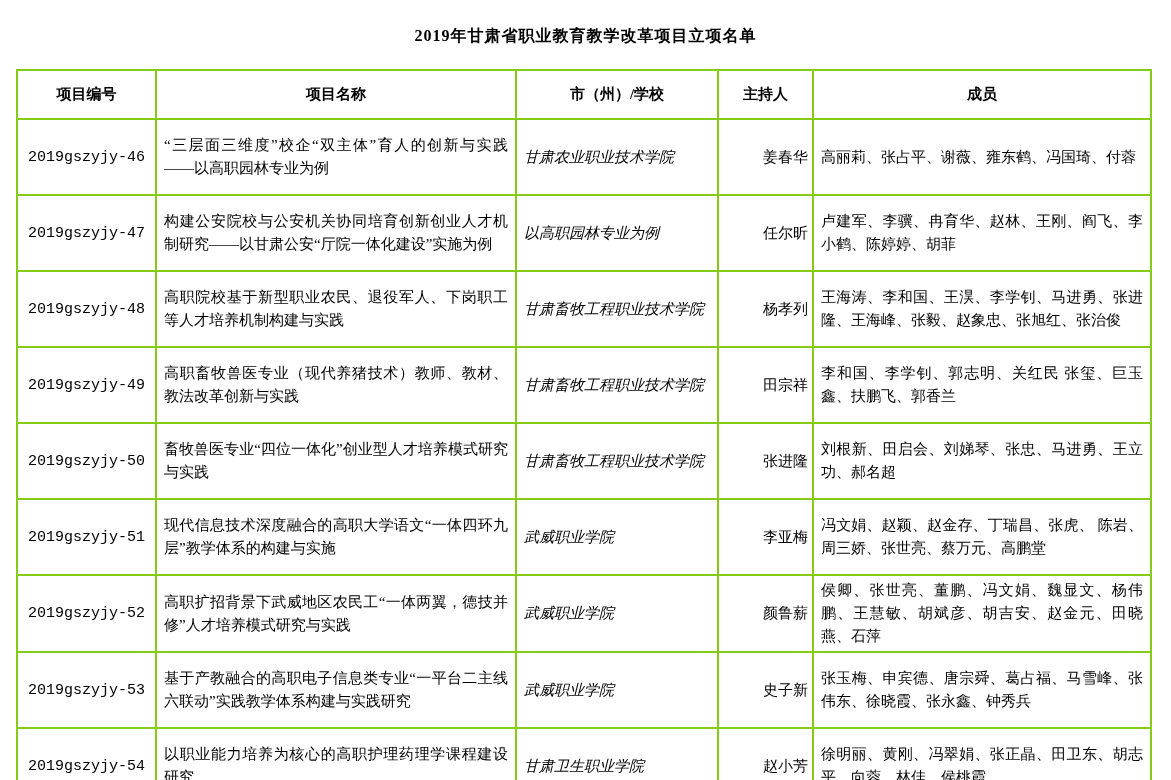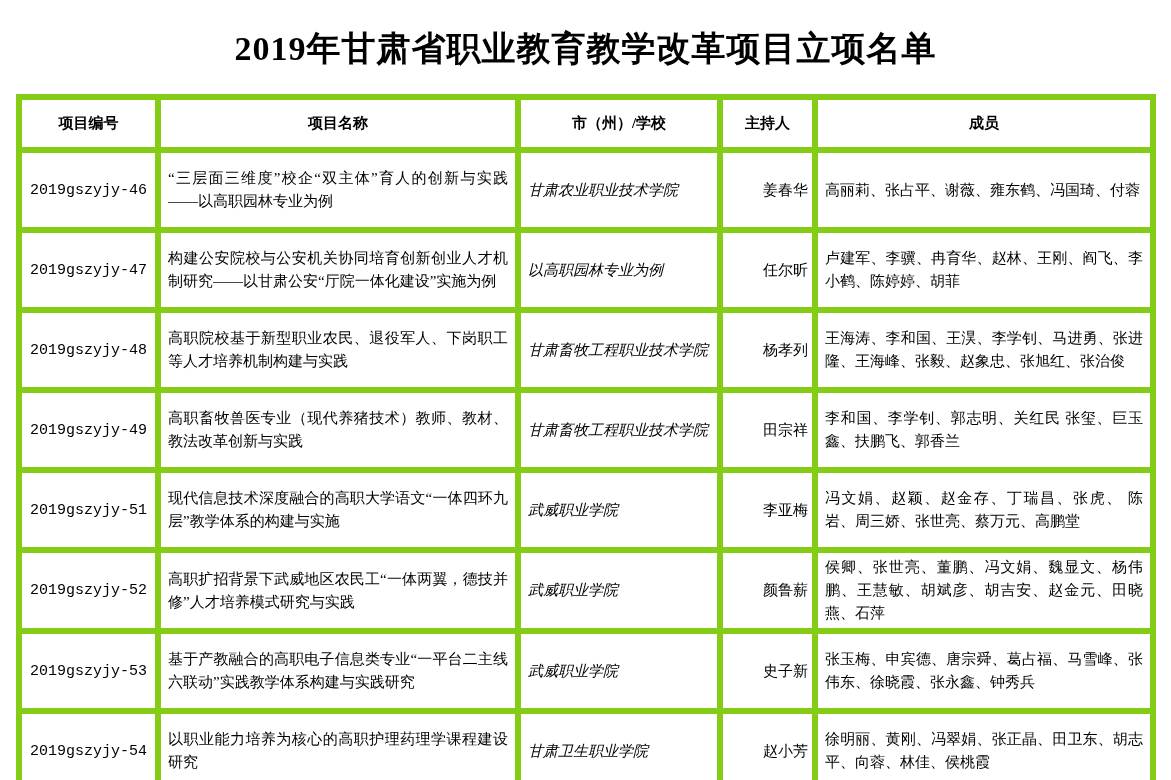--- a/index.html
+++ b/index.html
@@ -13,33 +13,33 @@
   }
   .page {
     position: relative;
     width: 1171px;
     height: 780px;
     overflow: hidden;
   }
   .doc-title {
     text-align: center;
     font-weight: bold;
-    font-size: 34px;
+    font-size: 16px;
     letter-spacing: 1px;
     margin: 26px 0 22px 0;
   }
   table.projects {
     border-collapse: collapse;
     table-layout: fixed;
     width: 1134px;
     margin-left: 16px;
     border: 2px solid #000;
   }
   th, td {
-    border: 6px solid #84cc16;
+    border: 2px solid #84cc16;
     font-size: 15px;
     vertical-align: middle;
     overflow: hidden;
   }
   th {
     height: 43px;
     font-weight: bold;
     text-align: center;
     padding: 2px 4px;
   }
@@ -114,20 +114,27 @@
           <td class="members-cell">王海涛、李和国、王淏、李学钊、马进勇、张进隆、王海峰、张毅、赵象忠、张旭红、张治俊</td>
         </tr>
         <tr>
           <td class="id-cell">2019gszyjy-49</td>
           <td class="name-cell">高职畜牧兽医专业（现代养猪技术）教师、教材、教法改革创新与实践</td>
           <td class="school-cell">甘肃畜牧工程职业技术学院</td>
           <td class="leader-cell">田宗祥</td>
           <td class="members-cell">李和国、李学钊、郭志明、关红民 张玺、巨玉鑫、扶鹏飞、郭香兰</td>
         </tr>
         <tr>
+          <td class="id-cell">2019gszyjy-50</td>
+          <td class="name-cell">畜牧兽医专业“四位一体化”创业型人才培养模式研究与实践</td>
+          <td class="school-cell">甘肃畜牧工程职业技术学院</td>
+          <td class="leader-cell">张进隆</td>
+          <td class="members-cell">刘根新、田启会、刘娣琴、张忠、马进勇、王立功、郝名超</td>
+        </tr>
+        <tr>
           <td class="id-cell">2019gszyjy-51</td>
           <td class="name-cell">现代信息技术深度融合的高职大学语文“一体四环九层”教学体系的构建与实施</td>
           <td class="school-cell">武威职业学院</td>
           <td class="leader-cell">李亚梅</td>
           <td class="members-cell">冯文娟、赵颖、赵金存、丁瑞昌、张虎、 陈岩、周三娇、张世亮、蔡万元、高鹏堂</td>
         </tr>
         <tr>
           <td class="id-cell">2019gszyjy-52</td>
           <td class="name-cell">高职扩招背景下武威地区农民工“一体两翼，德技并修”人才培养模式研究与实践</td>
           <td class="school-cell">武威职业学院</td>

